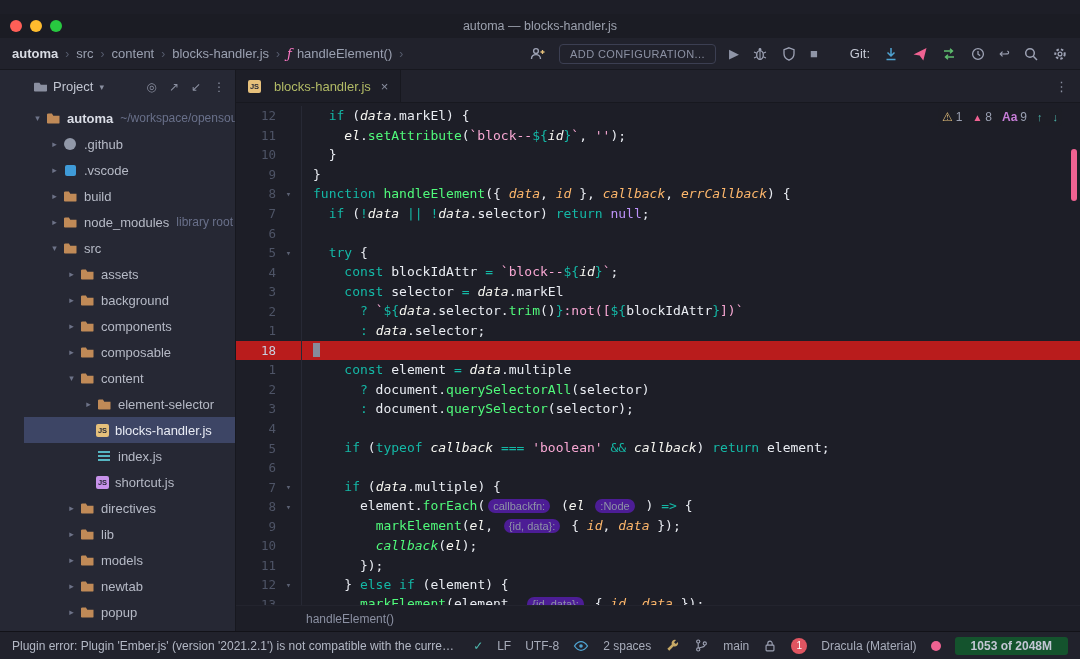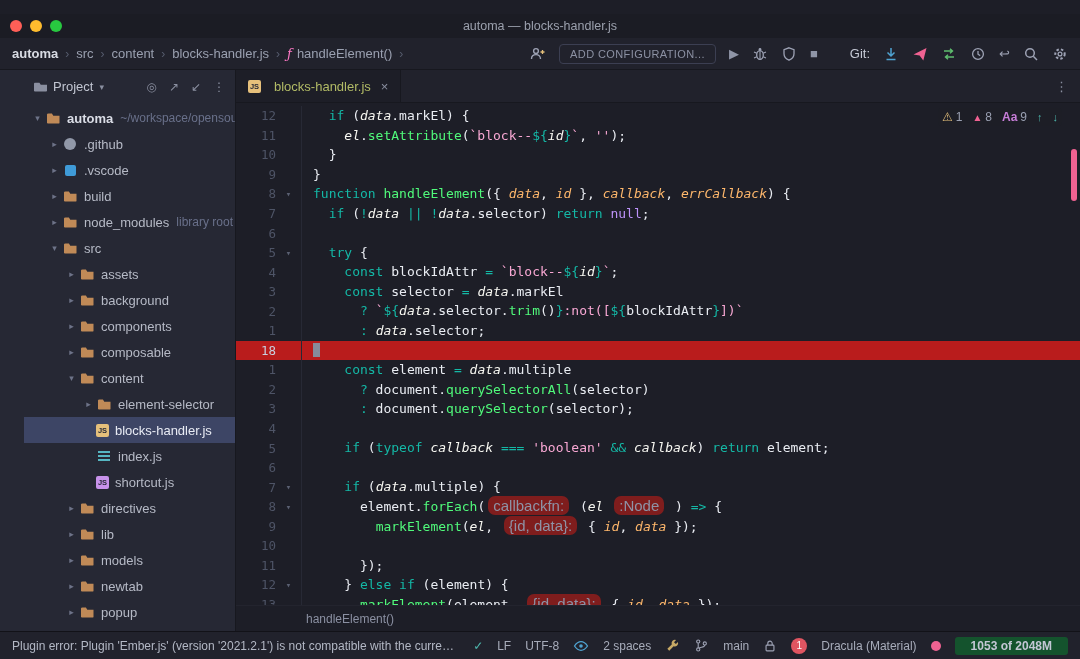--- a/index.html
+++ b/index.html
@@ -87,22 +87,22 @@
   .txt { margin:0; padding-left:11px; font:13px/19.55px "DejaVu Sans Mono", monospace;
     white-space:pre; color:#e9ecf2; }
   .tk-p { color:#e9ecf2; }
   .tk-k, .tk-o, .tk-t { color:#14b8a6; }
   .tk-f { color:#50fa7b; }
   .tk-fi { color:#50fa7b; font-style:italic; }
   .tk-s { color:#f9a8d4; }
   .tk-it { color:#f8f8f2; font-style:italic; }
   .tk-pa { color:#ffb86c; font-style:italic; }
   .tk-n { color:#bd93f9; }
-  .tk-h { background:#7f1d1d; color:#8e93a6; border-radius:7px; padding:1px 5px;
-    font-size:15px; font-family:"Liberation Sans", sans-serif; margin:0 3px; }
+  .tk-h { background:#4c1d95; color:#8e93a6; border-radius:7px; padding:1px 5px;
+    font-size:11px; font-family:"Liberation Sans", sans-serif; margin:0 3px; }
   .cursor { display:inline-block; width:7px; height:14px; background:#868b9b; vertical-align:-2px; }
 
   .inspections { position:absolute; top:5px; right:18px; display:flex; align-items:center; gap:10px;
     font-size:12px; color:#9aa0b2; font-family:"Liberation Sans", sans-serif;
     background:rgba(29,30,39,.85); padding:2px 4px; border-radius:4px; }
   .insp { display:flex; align-items:center; gap:3px; }
   .w-warn { color:#e5c07b; font-size:12px; }
   .w-weak { color:#f06292; font-size:10px; }
   .w-typo { color:#c77dd8; font-size:12px; font-weight:bold; }
   .w-arrow { color:#4db6ac; font-size:11px; }
@@ -458,20 +458,21 @@
               <pre class="txt"><span class="tk-p">      element.</span><span class="tk-f">forEach</span><span class="tk-p">(</span><span class="tk-h">callbackfn:</span><span class="tk-p"> (</span><span class="tk-it">el</span><span class="tk-p"> </span><span class="tk-h">:Node</span><span class="tk-p"> ) </span><span class="tk-o">=&gt;</span><span class="tk-p"> {</span></pre>
             </div>
             <div class="line">
               <span class="gut">9</span>
               <span class="fold"></span>
               <pre class="txt"><span class="tk-p">        </span><span class="tk-f">markElement</span><span class="tk-p">(</span><span class="tk-it">el</span><span class="tk-p">, </span><span class="tk-h">{id, data}:</span><span class="tk-p"> { </span><span class="tk-pa">id</span><span class="tk-p">, </span><span class="tk-pa">data</span><span class="tk-p"> });</span></pre>
             </div>
             <div class="line">
               <span class="gut">10</span>
               <span class="fold"></span>
+              <pre class="txt"><span class="tk-p">        </span><span class="tk-fi">callback</span><span class="tk-p">(</span><span class="tk-it">el</span><span class="tk-p">);</span></pre>
             </div>
             <div class="line">
               <span class="gut">11</span>
               <span class="fold"></span>
               <pre class="txt"><span class="tk-p">      });</span></pre>
             </div>
             <div class="line">
               <span class="gut">12</span>
               <span class="fold">▾</span>
               <pre class="txt"><span class="tk-p">    } </span><span class="tk-k">else</span><span class="tk-p"> </span><span class="tk-k">if</span><span class="tk-p"> (element) {</span></pre>

